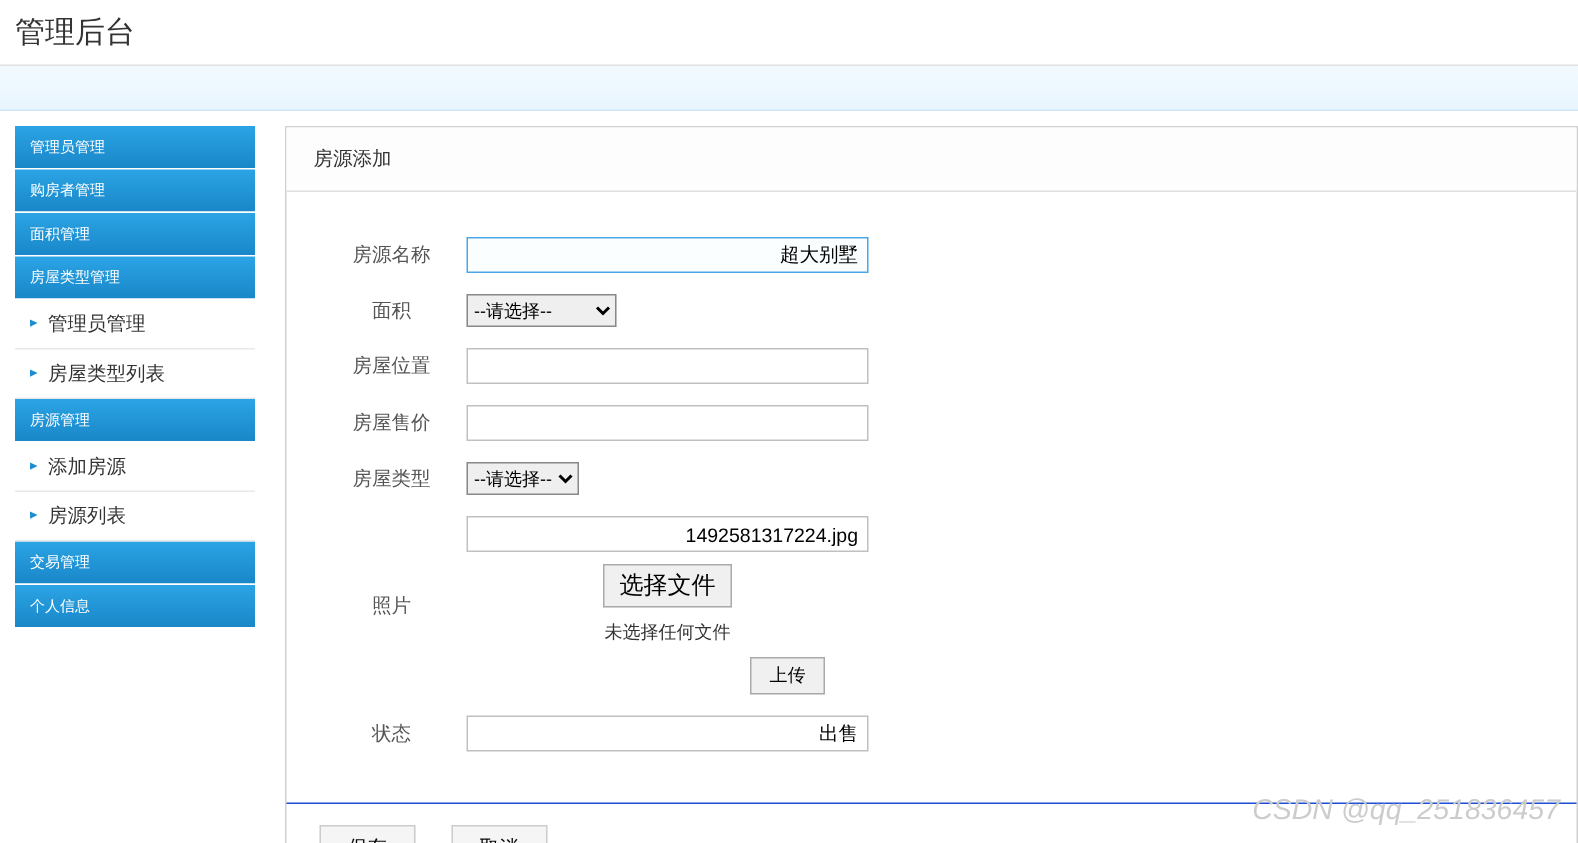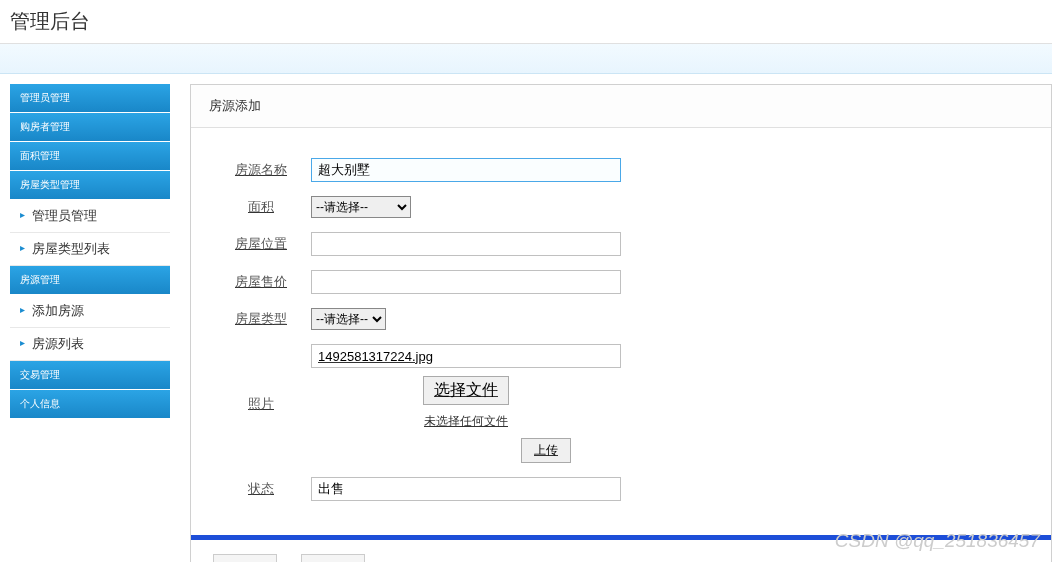--- a/index.html
+++ b/index.html
@@ -11,26 +11,26 @@
     .container { display: flex; padding: 10px 0 0 10px; }
     
     .sidebar { width: 160px; flex-shrink: 0; }
     .menu-header { background: linear-gradient(#2ba4e5, #1987c8); color: #fff; padding: 7px 10px; font-size: 10px; border-bottom: 1px solid #fff; cursor: pointer; }
     .menu-item { padding: 7px 10px 7px 22px; border-bottom: 1px solid #e8e8e8; cursor: pointer; position: relative; color: #333; }
     .menu-item::before { content: "▸"; position: absolute; left: 10px; color: #1a8cd0; font-size: 10px; top: 9px; }
     
     .main { flex: 1; margin-left: 20px; border: 1px solid #d0d0d0; }
     .panel-title { padding: 12px 18px; background: #fdfdfd; border-bottom: 1px solid #e0e0e0; font-size: 13px; }
     
-    .form-wrap { padding: 30px 20px 20px 20px; border-bottom: 5px solid #1d4ed8; text-decoration: underline; }
+    .form-wrap { padding: 30px 20px 20px 20px; border-bottom: 1px solid #1d4ed8; }
     .form-row { display: flex; align-items: center; margin-bottom: 14px; }
     .form-label { width: 100px; text-align: center; color: #555; }
     .form-control { flex: 0 0 auto; }
     
-    .input-text { width: 310px; height: 24px; border: 1px solid #c0c0c0; padding: 2px 6px; font-size: 13px; }
+    .input-text { width: 268px; height: 24px; border: 1px solid #c0c0c0; padding: 2px 6px; font-size: 13px; text-align: right; }
     .input-text.focused { border: 1px solid #4aa8e8; outline: none; background: #fafeff; }
     .select-sm { width: 100px; height: 22px; border: 1px solid #888; font-size: 12px; }
     .select-xs { width: 75px; height: 22px; border: 1px solid #888; font-size: 12px; }
     
     .file-row { display: flex; align-items: center; gap: 8px; flex-direction: column; }
     .btn-file { padding: 3px 10px; border: 1px solid #aaa; background: #f0f0f0; font-size: 16px; cursor: pointer; }
     .file-status { font-size: 12px; color: #333; }
     .btn-upload { padding: 3px 12px; border: 1px solid #aaa; background: #f0f0f0; font-size: 12px; cursor: pointer; margin-left: 160px; }
     
     .actions { padding: 14px 0 14px 22px; }

